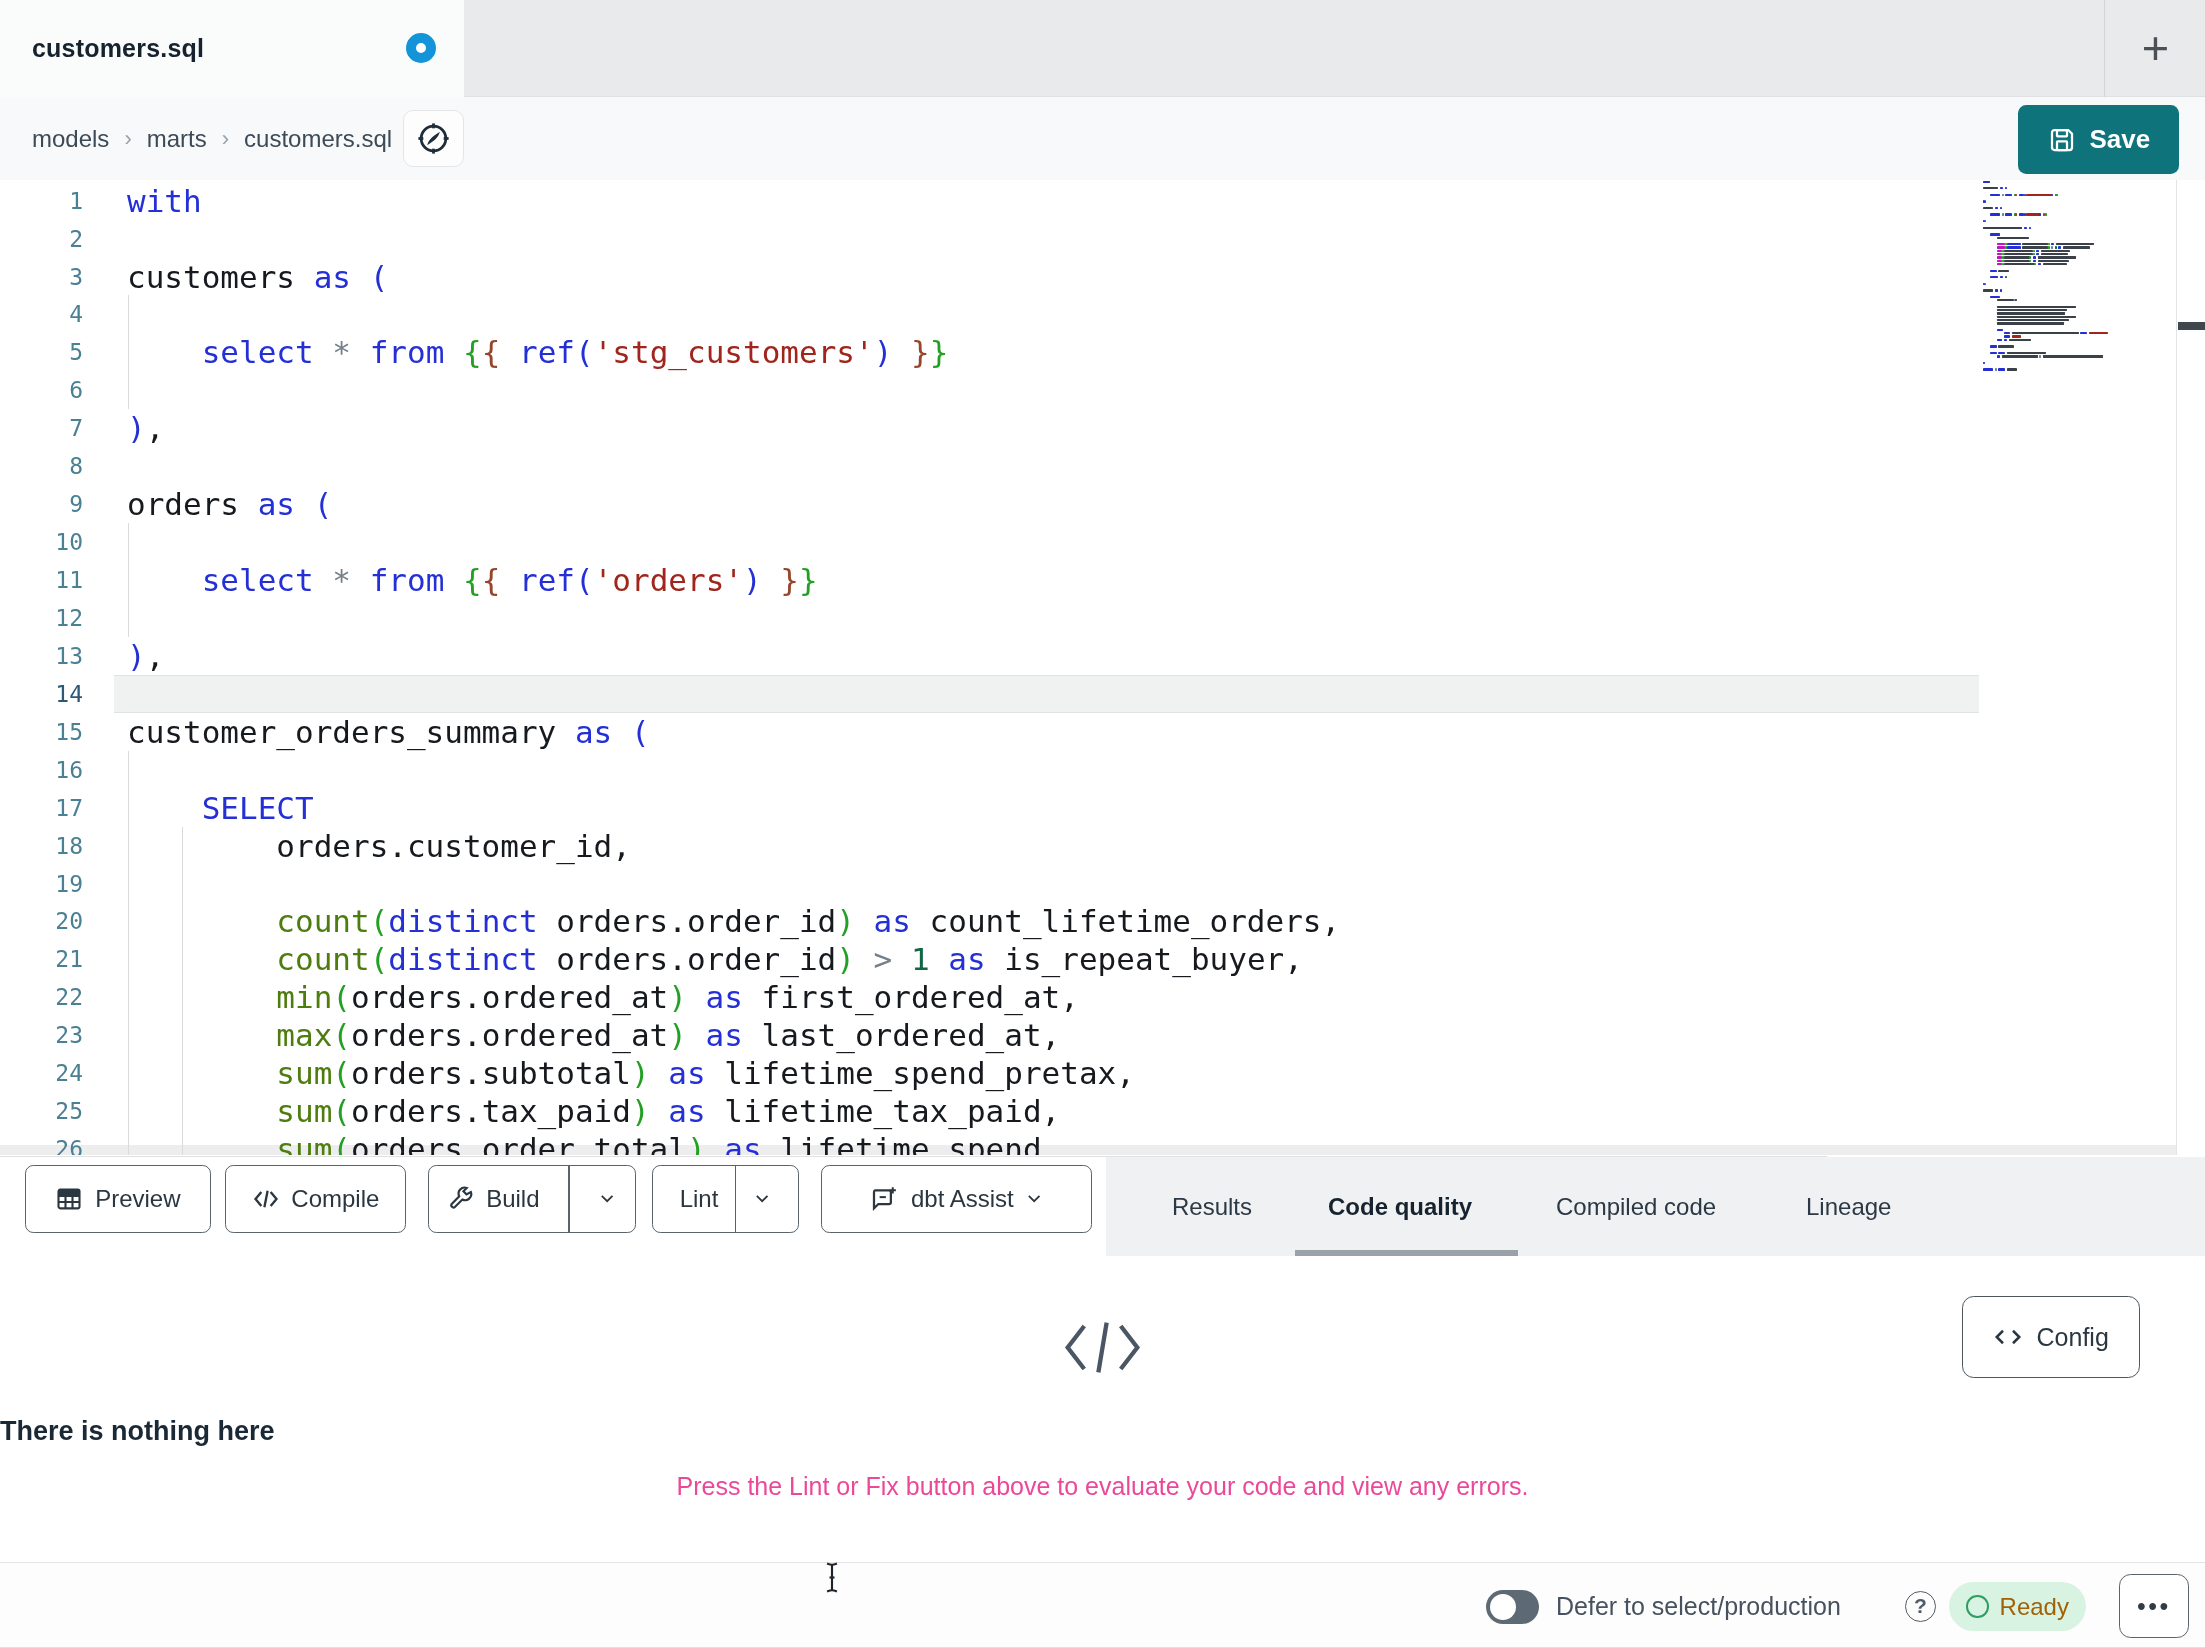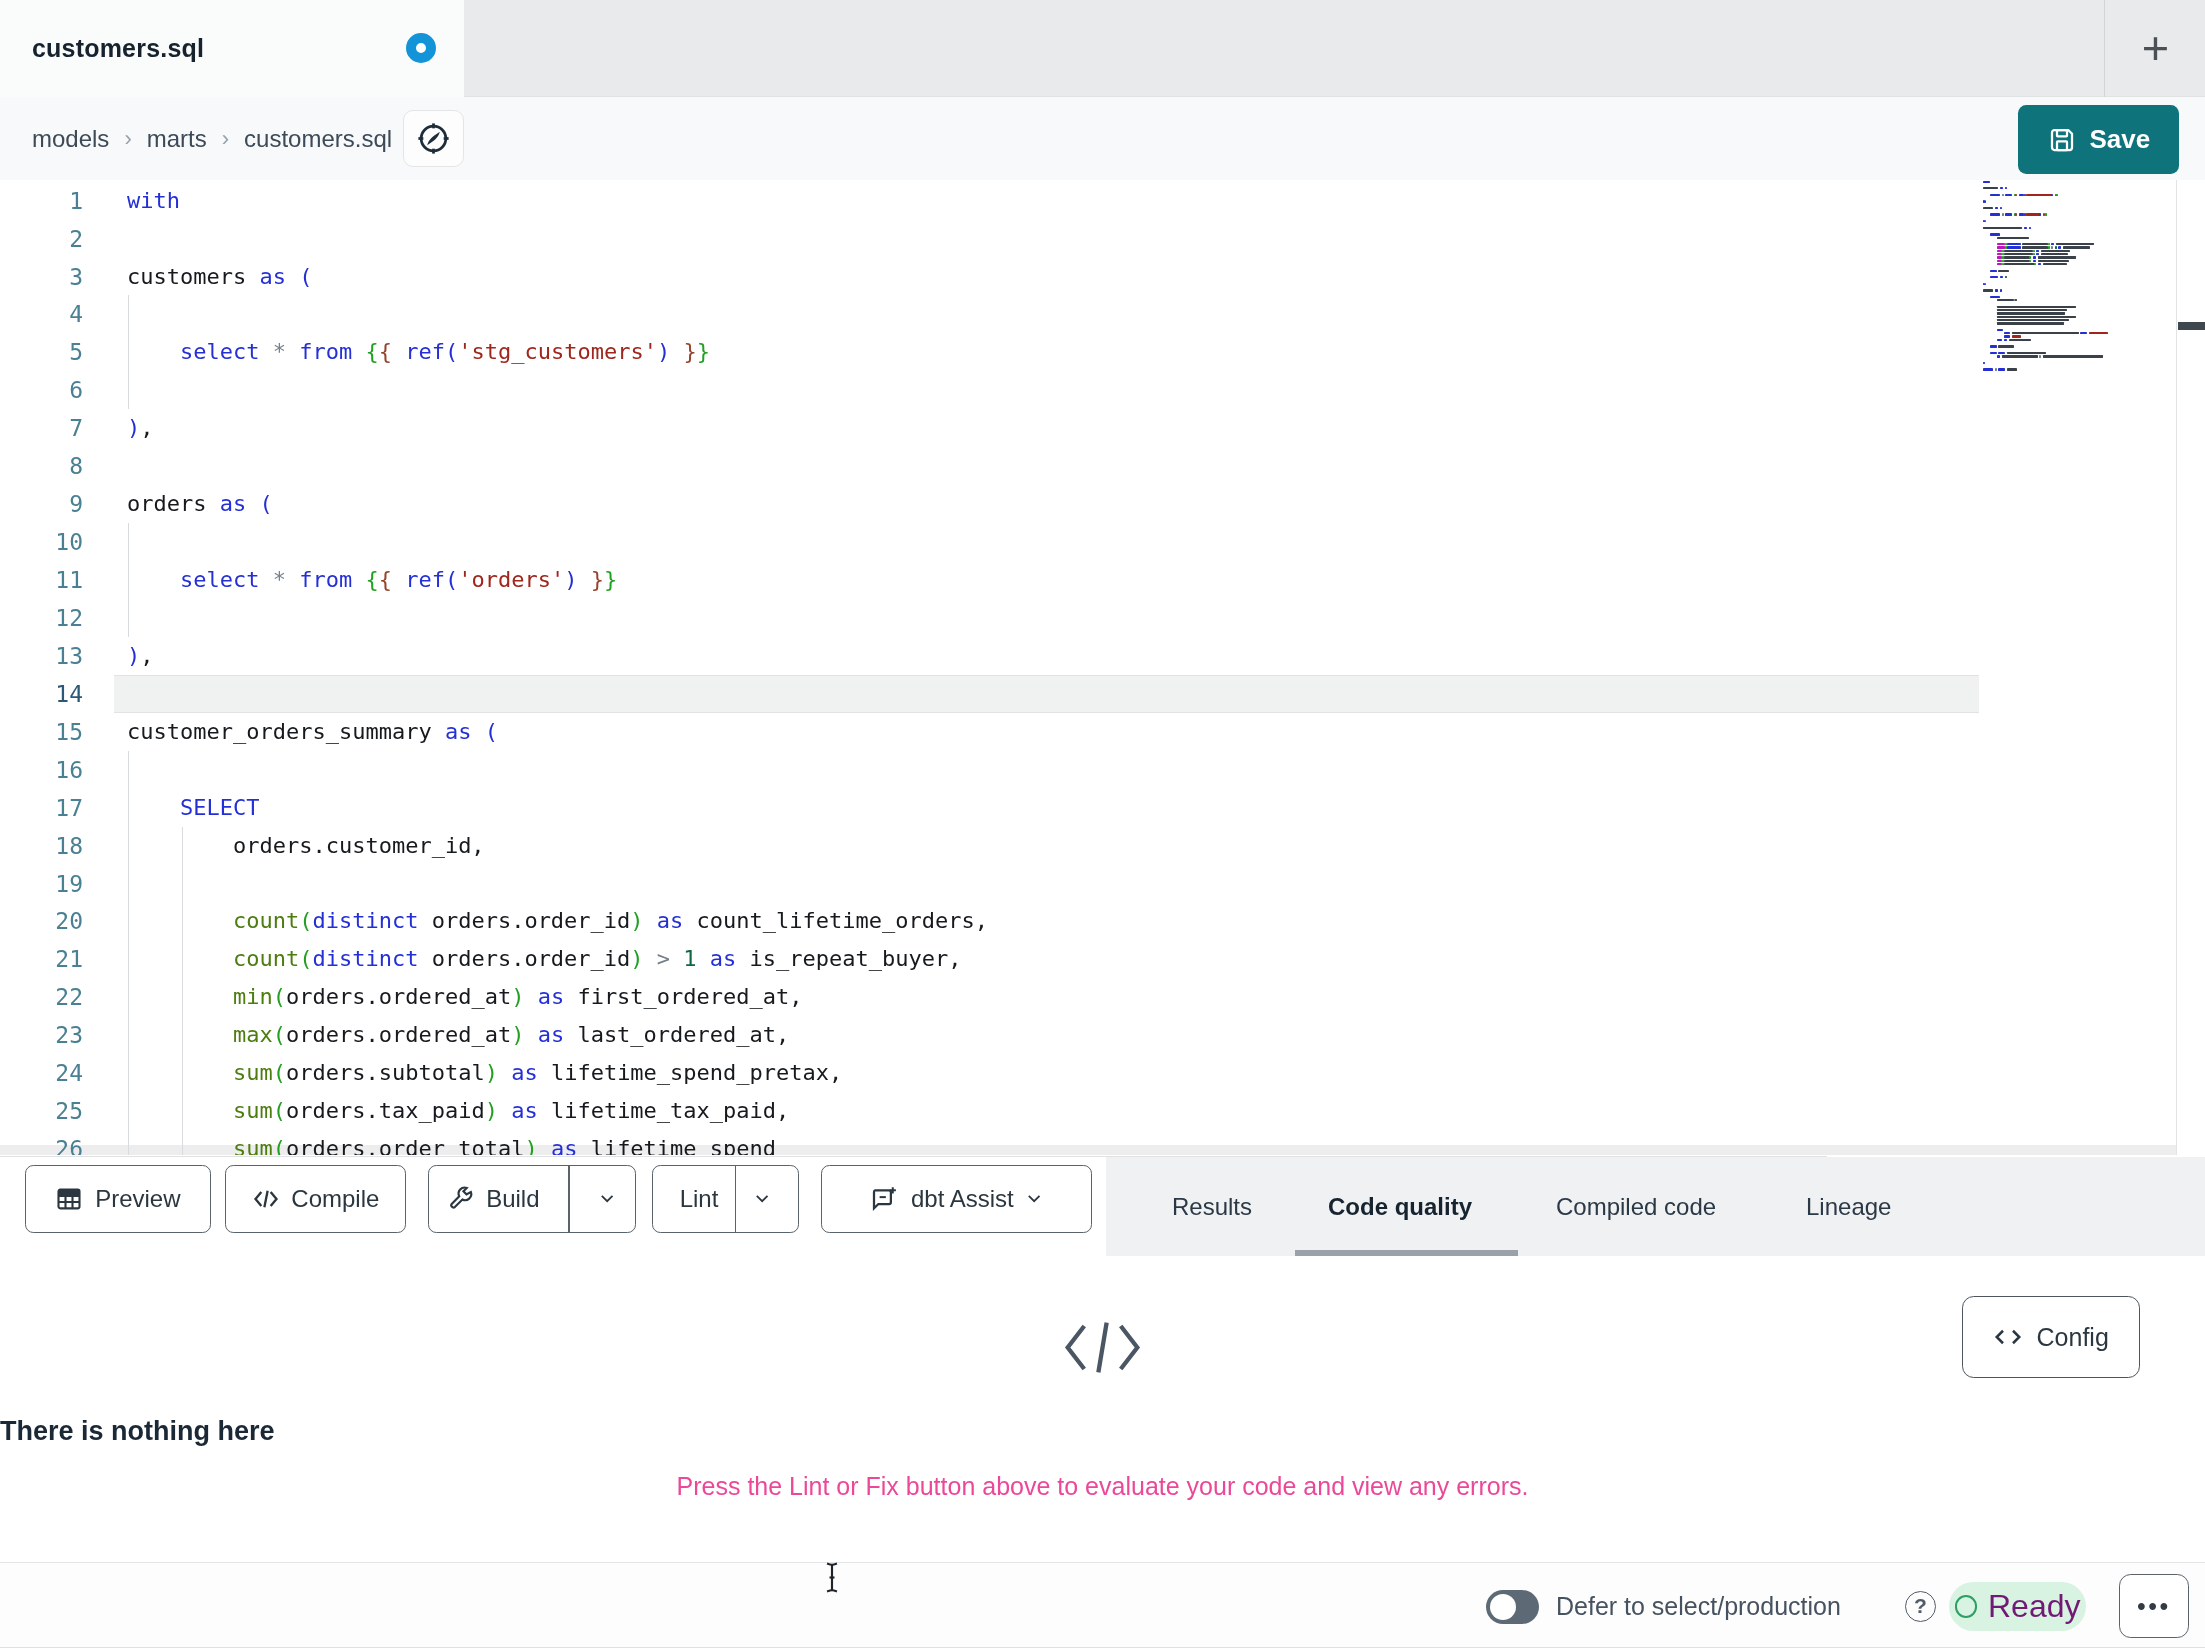--- a/index.html
+++ b/index.html
@@ -20,21 +20,21 @@
   .breadcrumb .sep { color:#98a2ab; font-size:22px; }
   .crumb { cursor:pointer; }
   .lineage-btn { position:absolute; left:403px; top:13.3px; width:61px; height:57px; background:#fdfdfd; border:0.8px solid #e3e5e7; border-radius:10px; display:flex; align-items:center; justify-content:center; color:#1f2d3a; cursor:pointer; }
   .save-btn { position:absolute; left:2018px; top:8.3px; width:161px; height:69px; background:#0f737b; border:none; border-radius:8.3px; display:flex; align-items:center; justify-content:center; gap:12.5px; color:#ffffff; font-size:26px; font-weight:600; cursor:pointer; }
 
   
   .editor { position:absolute; left:0; top:180px; width:2205px; height:975px; background:#ffffff; overflow:hidden; }
   .hl-line { position:absolute; left:114px; width:1865px; height:38px; background:#f0f1f1; border-top:0.8px solid #e1e2e3; border-bottom:0.8px solid #e1e2e3; }
   .gut { position:absolute; left:0; width:83px; text-align:right; font-family:"DejaVu Sans Mono", monospace; font-size:23px; line-height:38px; color:#4a8093; }
   .gut.active { color:#2c5878; }
-  .cl { position:absolute; left:127px; white-space:pre; font-family:"DejaVu Sans Mono", monospace; font-size:22px; line-height:38px; color:#16191d; }
+  .cl { position:absolute; left:127px; white-space:pre; font-family:"DejaVu Sans Mono", monospace; font-size:31px; line-height:38px; color:#16191d; }
   .guide { position:absolute; width:1.3px; background:#d9dcdf; }
   .tk-kw { color:#2430d6; } .tk-fn { color:#4d7c0f; } .tk-str { color:#a0251c; }
   .tk-num { color:#116644; } .tk-op { color:#75808a; } .tk-b1 { color:#2430d6; }
   .tk-b2 { color:#22a022; } .tk-b3 { color:#96442a; } .tk-pl { color:#16191d; }
   .hscrollbar { position:absolute; left:0; top:965px; width:2176px; height:10px; background:#ededee; }
   .minimap { position:absolute; left:1983px; top:0; width:190px; height:204px; }
   .mrow { position:relative; height:3.3px; }
   .mrow span { position:absolute; top:0.5px; height:2.3px; border-radius:0.4px; }
   .minimap-sep { position:absolute; left:2176px; top:0; width:1.3px; height:975px; background:#e3e4e6; }
   .overview-marker { position:absolute; left:2178px; top:142px; width:27.5px; height:8.3px; background:#3f474f; }
@@ -56,21 +56,21 @@
   .empty-desc { position:absolute; left:0; top:1472px; width:2205px; text-align:center; font-size:25px; color:#ec4899; }
   .config-btn { position:absolute; left:1962px; top:1296px; width:178px; height:82px; background:#ffffff; border:1.4px solid #4d565e; border-radius:11.7px; display:flex; align-items:center; justify-content:center; gap:13.3px; font-size:25px; font-weight:500; color:#2b3740; cursor:pointer; }
   .panel-divider { position:absolute; left:0; top:1562px; width:2205px; height:0.8px; background:#e2e4e5; }
 
   
   .statusbar { position:absolute; left:0; top:1563px; width:2205px; height:85px; background:#fdfdfd; border-bottom:0.8px solid #dfe1e2; }
   .toggle { position:absolute; left:1486px; top:27px; width:53px; height:34px; background:#5d6974; border-radius:17.5px; cursor:pointer; }
   .toggle .knob { position:absolute; left:4.2px; top:4.2px; width:26px; height:26px; background:#ffffff; border-radius:50%; }
   .defer-label { position:absolute; left:1556px; top:29px; font-size:25px; color:#46525f; }
   .help-icon { position:absolute; left:1905px; top:27.5px; width:31px; height:31px; border:1.9px solid #515c68; border-radius:50%; color:#515c68; font-size:21px; font-weight:600; text-align:center; line-height:27.5px; cursor:pointer; }
-  .ready-pill { position:absolute; left:1949px; top:19px; width:137px; height:49px; background:#d8f3e1; border-radius:25px; display:flex; align-items:center; justify-content:center; gap:11px; font-size:32px; font-weight:500; color:#701a75; }
+  .ready-pill { position:absolute; left:1949px; top:19px; width:137px; height:49px; background:#d8f3e1; border-radius:25px; display:flex; align-items:center; justify-content:center; gap:11px; font-size:24px; font-weight:500; color:#a16207; }
   .ready-ring { width:22.5px; height:22.5px; border:2.5px solid #2f9e63; border-radius:50%; }
   .more-btn { position:absolute; left:2119px; top:11px; width:70px; height:64px; background:#ffffff; border:1.7px solid #59636b; border-radius:11.7px; color:#333b44; font-size:25px; letter-spacing:2.5px; text-align:center; line-height:58px; cursor:pointer; }
 
   .mouse-ibeam { position:absolute; left:821px; top:1561px; color:#1d2329; }
   svg { display:block; }
 </style>
 </head>
 <body>
 
 <div class="tabbar">

